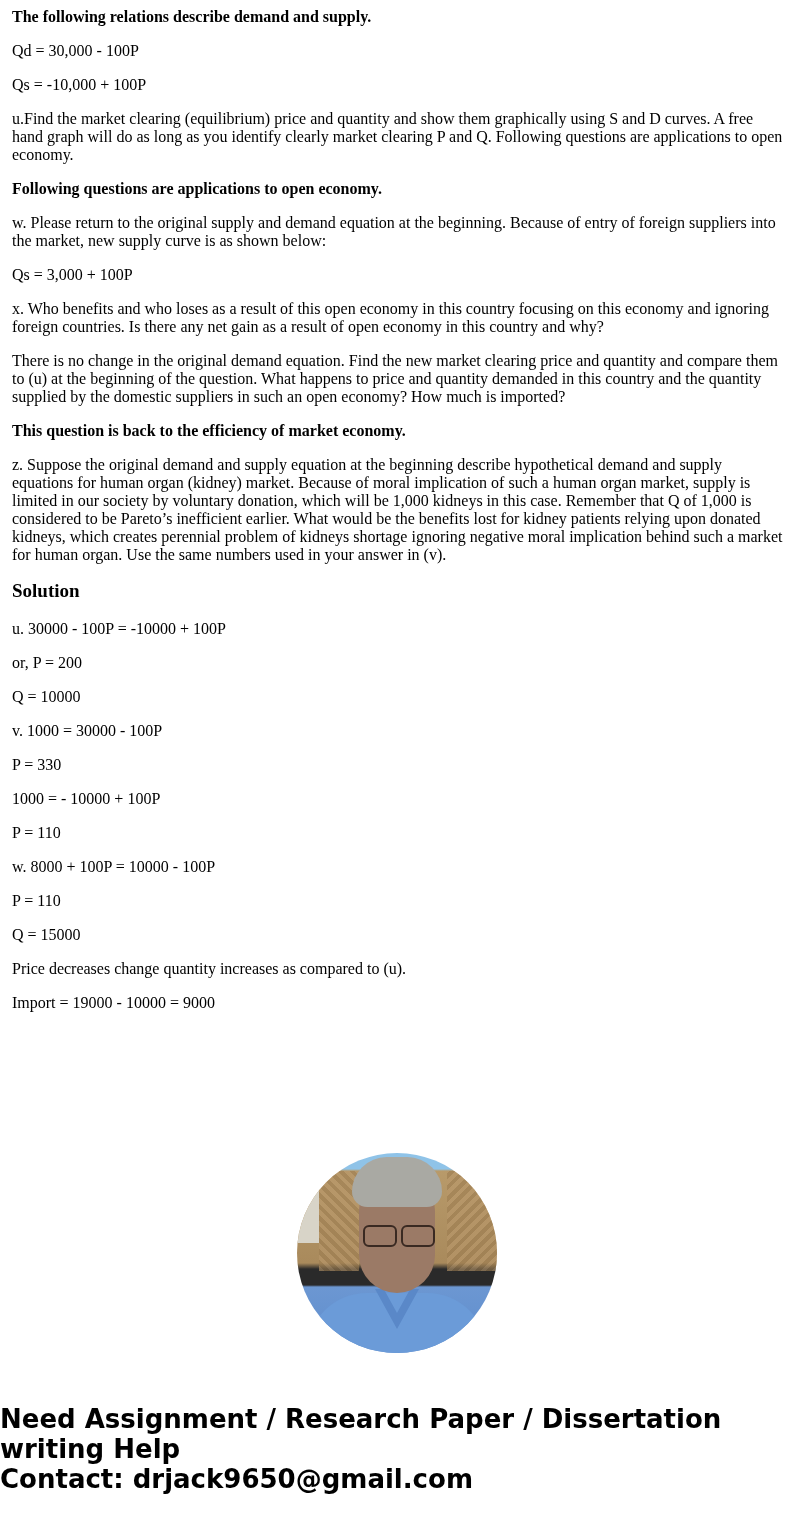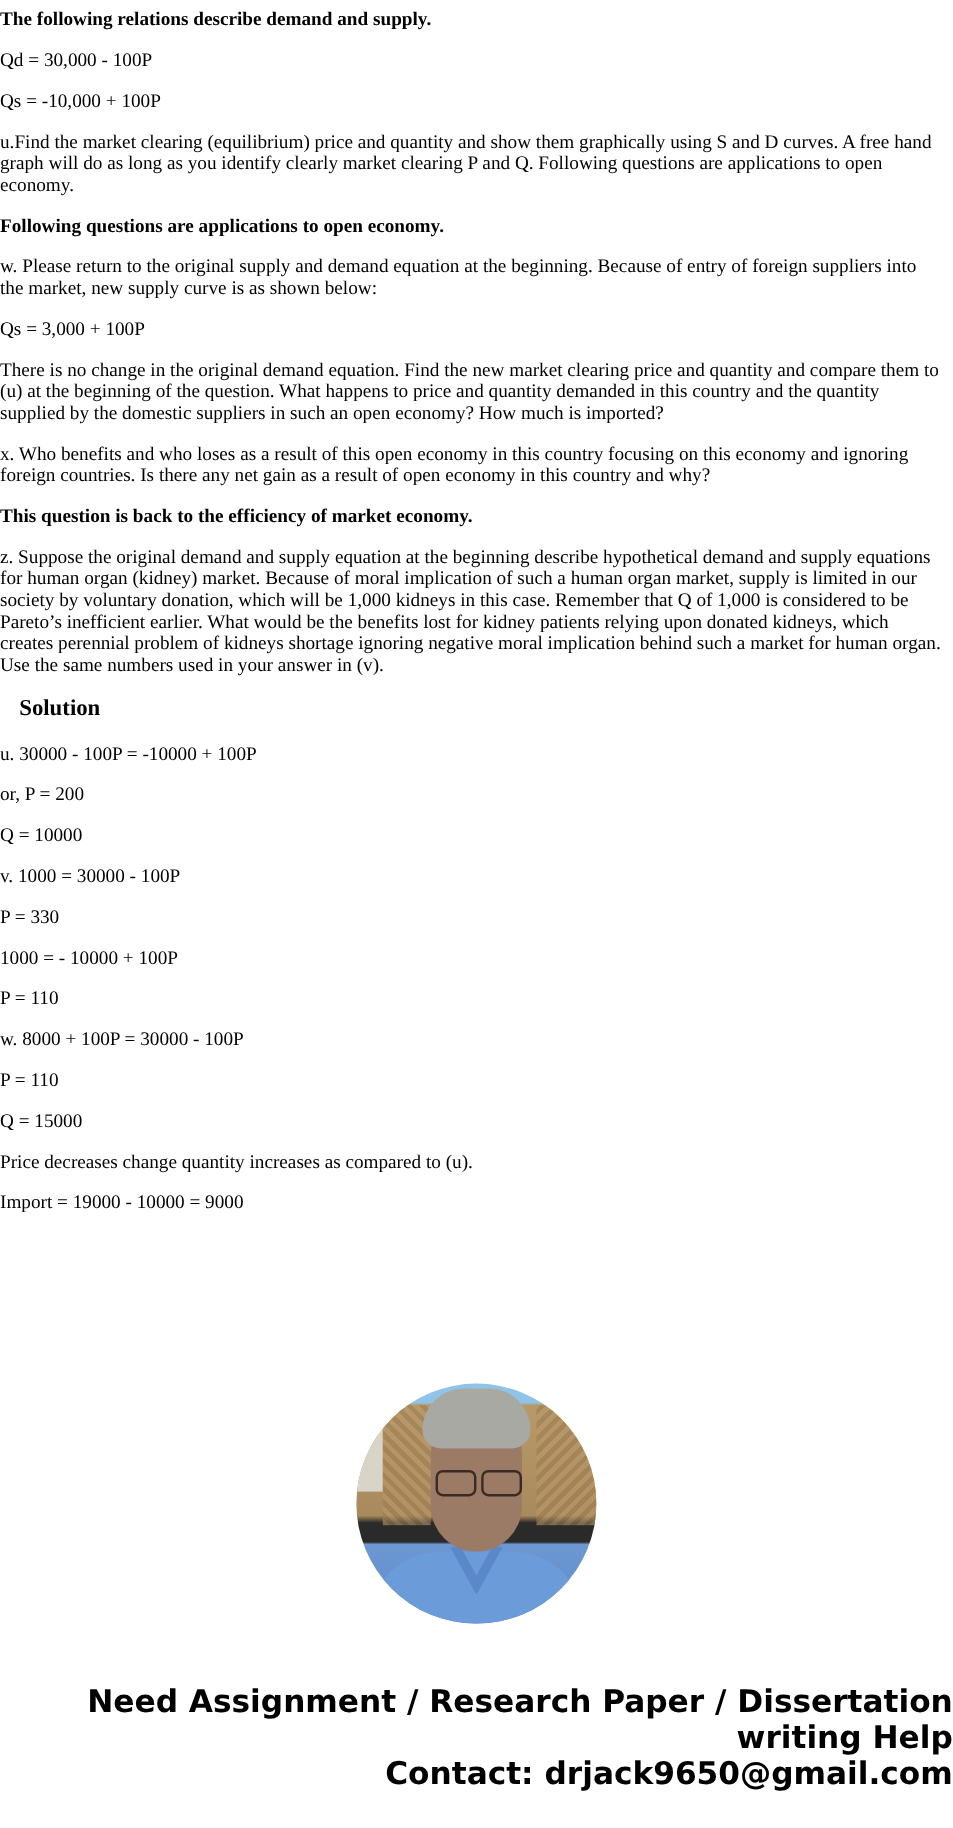--- a/index.html
+++ b/index.html
@@ -10,32 +10,32 @@
     body {
       width: 794px;
       min-height: 1523px;
       font-family: "Liberation Serif", serif;
       font-size: 16px;
       line-height: 18px;
       color: #000000;
       position: relative;
     }
     .content {
-      padding: 8px 8px 0 0;
+      padding: 8px 8px 0 12px;
     }
     p {
       margin: 0 0 16px 0;
     }
     p.bold {
       font-weight: bold;
     }
     h3.solution-heading {
       font-size: 19px;
       font-weight: bold;
-      margin: 0 0 18px 16px;
+      margin: 0 0 18px 0;
       line-height: 22px;
     }
     .avatar-wrap {
       position: absolute;
       left: 297px;
       top: 1153px;
       width: 200px;
       height: 200px;
     }
     .avatar {
@@ -79,21 +79,21 @@
     }
     .avatar .collar {
       position: absolute; left: 78px; top: 136px; width: 44px; height: 40px;
       background: #5a88c8; clip-path: polygon(0 0, 50% 100%, 100% 0, 80% 0, 50% 60%, 20% 0);
     }
     .promo {
       position: absolute;
       left: 0;
       top: 1404px;
       width: 794px;
-      text-align: right;
+      text-align: left;
       font-family: "DejaVu Sans", sans-serif;
       font-weight: bold;
       font-size: 26px;
       line-height: 30px;
       color: #000000;
     }
     .promo div {
       margin: 0;
     }
   </style>
@@ -101,35 +101,35 @@
 <body>
 
 <div class="content">
   <p class="bold">The following relations describe demand and supply.</p>
   <p>Qd = 30,000 - 100P</p>
   <p>Qs = -10,000 + 100P</p>
   <p>u.Find the market clearing (equilibrium) price and quantity and show them graphically using S and D curves. A free hand graph will do as long as you identify clearly market clearing P and Q. Following questions are applications to open economy.</p>
   <p class="bold">Following questions are applications to open economy.</p>
   <p>w. Please return to the original supply and demand equation at the beginning. Because of entry of foreign suppliers into the market, new supply curve is as shown below:</p>
   <p>Qs = 3,000 + 100P</p>
+  <p>x. Who benefits and who loses as a result of this open economy in this country focusing on this economy and ignoring foreign countries. Is there any net gain as a result of open economy in this country and why?</p>
   <p>There is no change in the original demand equation. Find the new market clearing price and quantity and compare them to (u) at the beginning of the question. What happens to price and quantity demanded in this country and the quantity supplied by the domestic suppliers in such an open economy? How much is imported?</p>
-  <p>x. Who benefits and who loses as a result of this open economy in this country focusing on this economy and ignoring foreign countries. Is there any net gain as a result of open economy in this country and why?</p>
   <p class="bold">This question is back to the efficiency of market economy.</p>
   <p>z. Suppose the original demand and supply equation at the beginning describe hypothetical demand and supply equations for human organ (kidney) market. Because of moral implication of such a human organ market, supply is limited in our society by voluntary donation, which will be 1,000 kidneys in this case. Remember that Q of 1,000 is considered to be Pareto’s inefficient earlier. What would be the benefits lost for kidney patients relying upon donated kidneys, which creates perennial problem of kidneys shortage ignoring negative moral implication behind such a market for human organ. Use the same numbers used in your answer in (v).</p>
 
   <h3 class="solution-heading">Solution</h3>
   <div>
     <p>u. 30000 - 100P = -10000 + 100P</p>
     <p>or, P = 200</p>
     <p>Q = 10000</p>
     <p>v. 1000 = 30000 - 100P</p>
     <p>P = 330</p>
     <p>1000 = - 10000 + 100P</p>
     <p>P = 110</p>
-    <p>w. 8000 + 100P = 30000 - 100P</p>
+    <p>w. 8000 + 100P = 10000 - 100P</p>
     <p>P = 110</p>
     <p>Q = 15000</p>
     <p>Price decreases change quantity increases as compared to (u).</p>
     <p>Import = 19000 - 10000 = 9000</p>
   </div>
 </div>
 
 <div class="avatar-wrap">
   <div class="avatar">
     <div class="panel-left"></div>

